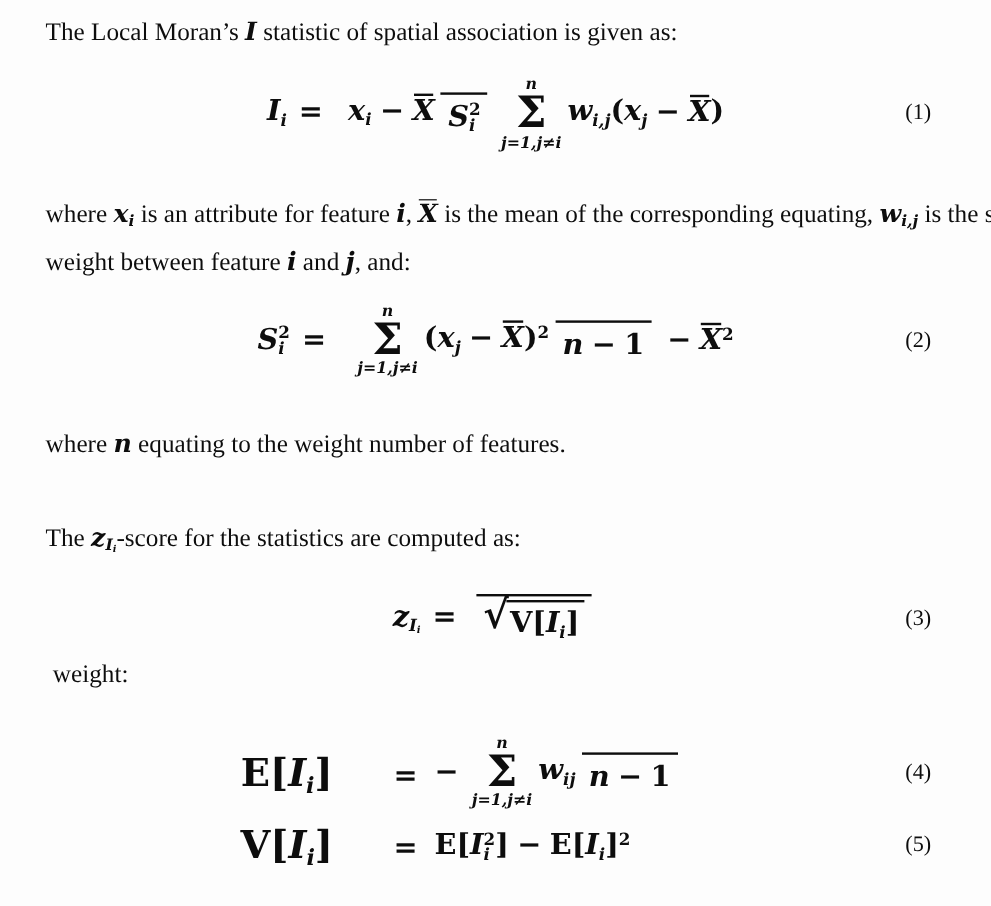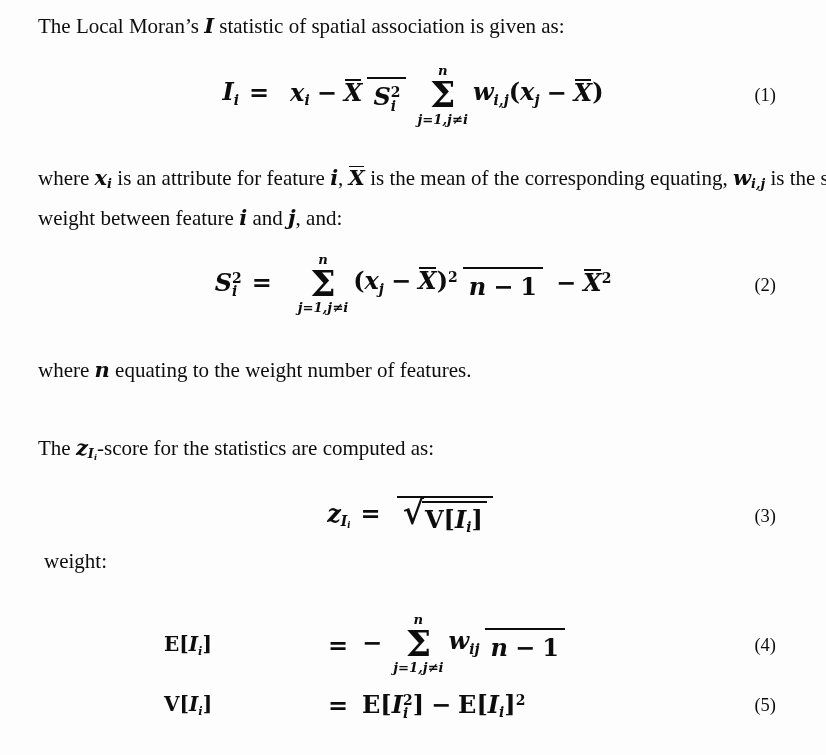--- a/index.html
+++ b/index.html
@@ -44,21 +44,21 @@
   .sum-bot { font-size: 0.55em; padding-top: 2px; }
   .sqrt { display: inline-flex; align-items: flex-start; vertical-align: middle; }
   .sqrt-sym { font-size: 1.35em; line-height: 1; transform: translateY(-0.12em); margin-right: -2px; }
   .radicand { border-top: 2.2px solid currentColor; padding: 2px 4px 0 3px; }
   .eq-no {
     position: absolute; right: 50px; top: 50%; transform: translateY(-50%);
     font-size: 18.5px; font-family: "Liberation Serif", serif;
   }
   
   .align-row { position: absolute; left: 0; right: 0; display: flex; align-items: center; justify-content: center; }
-  .align-lhs { width: 150px; text-align: left; font-size: 20px; white-space: nowrap; }
+  .align-lhs { width: 150px; text-align: center; font-size: 32px; white-space: nowrap; }
   .align-rel { margin: 0 14px; font-size: 24px; }
   .align-rhs { width: 300px; text-align: left; font-size: 24px; white-space: nowrap; }
 </style>
 </head>
 <body>
 
 <div class="para" style="top:14px;"><span>The Local Moran’s </span><span class="tmi">I</span><span> statistic of spatial association is given as:</span></div>
 
 <div class="eq" style="top:50px;height:90px;">
   <div class="eq-body"><span class="mi">I</span><span class="mi sub">i</span><span class="mr rel">=</span><span class="frac">

